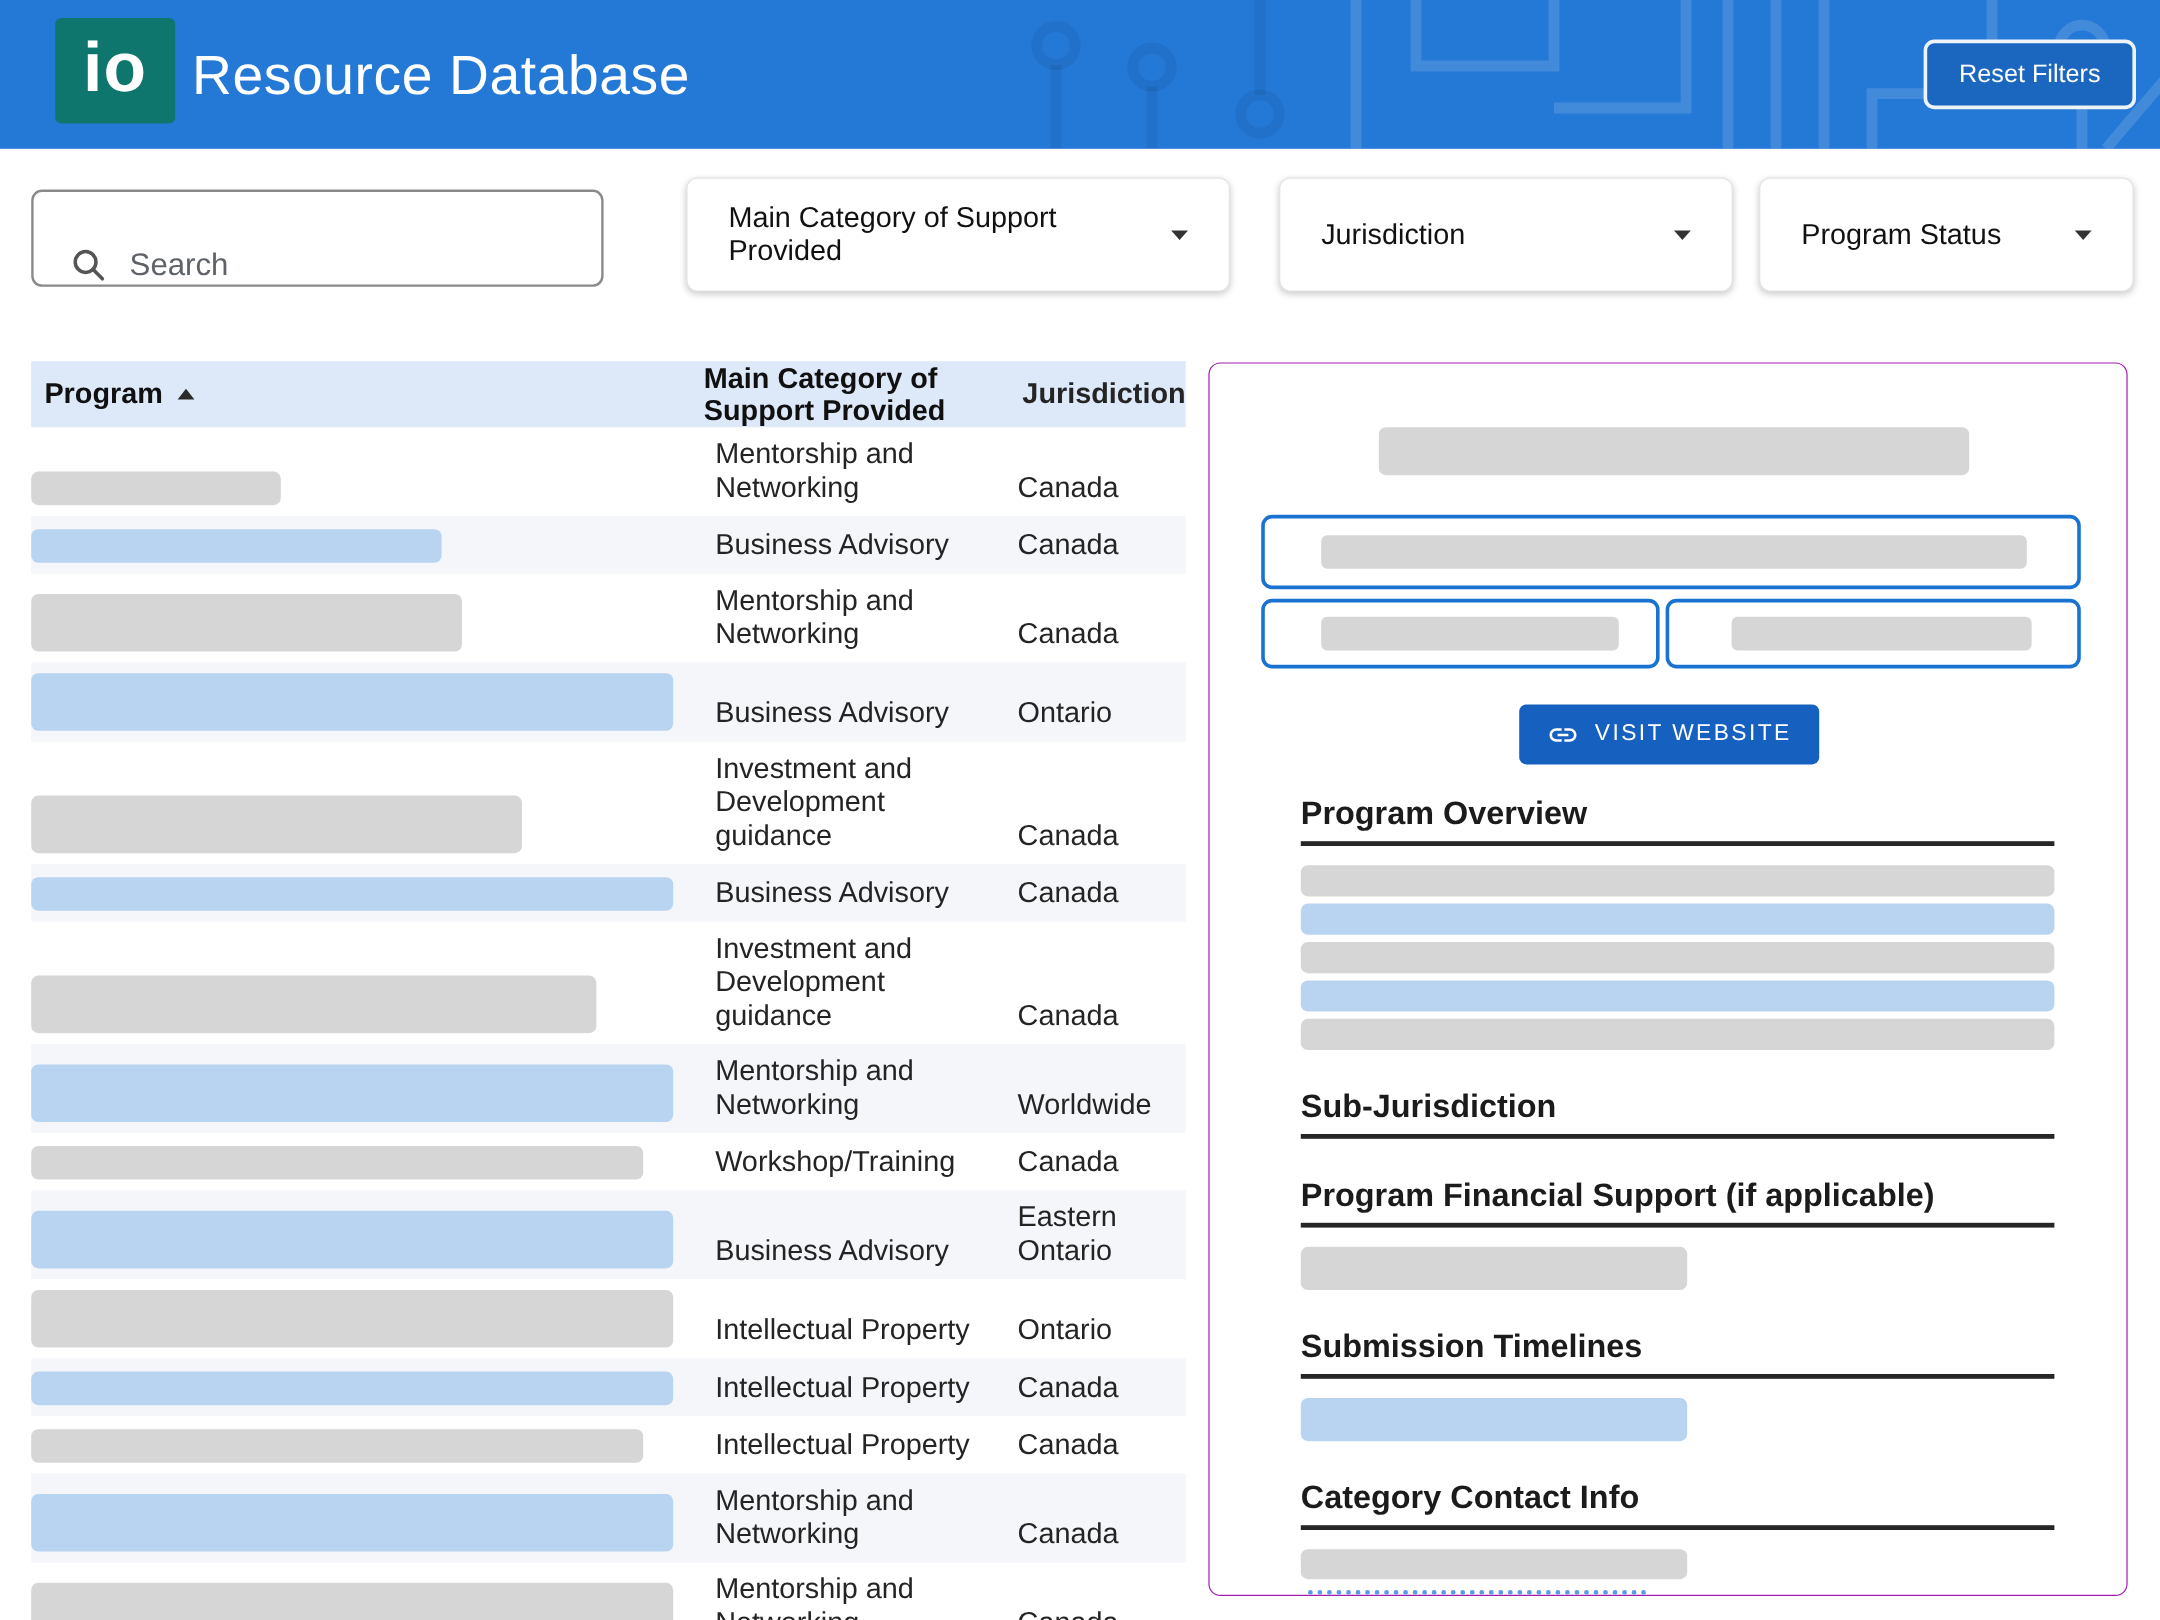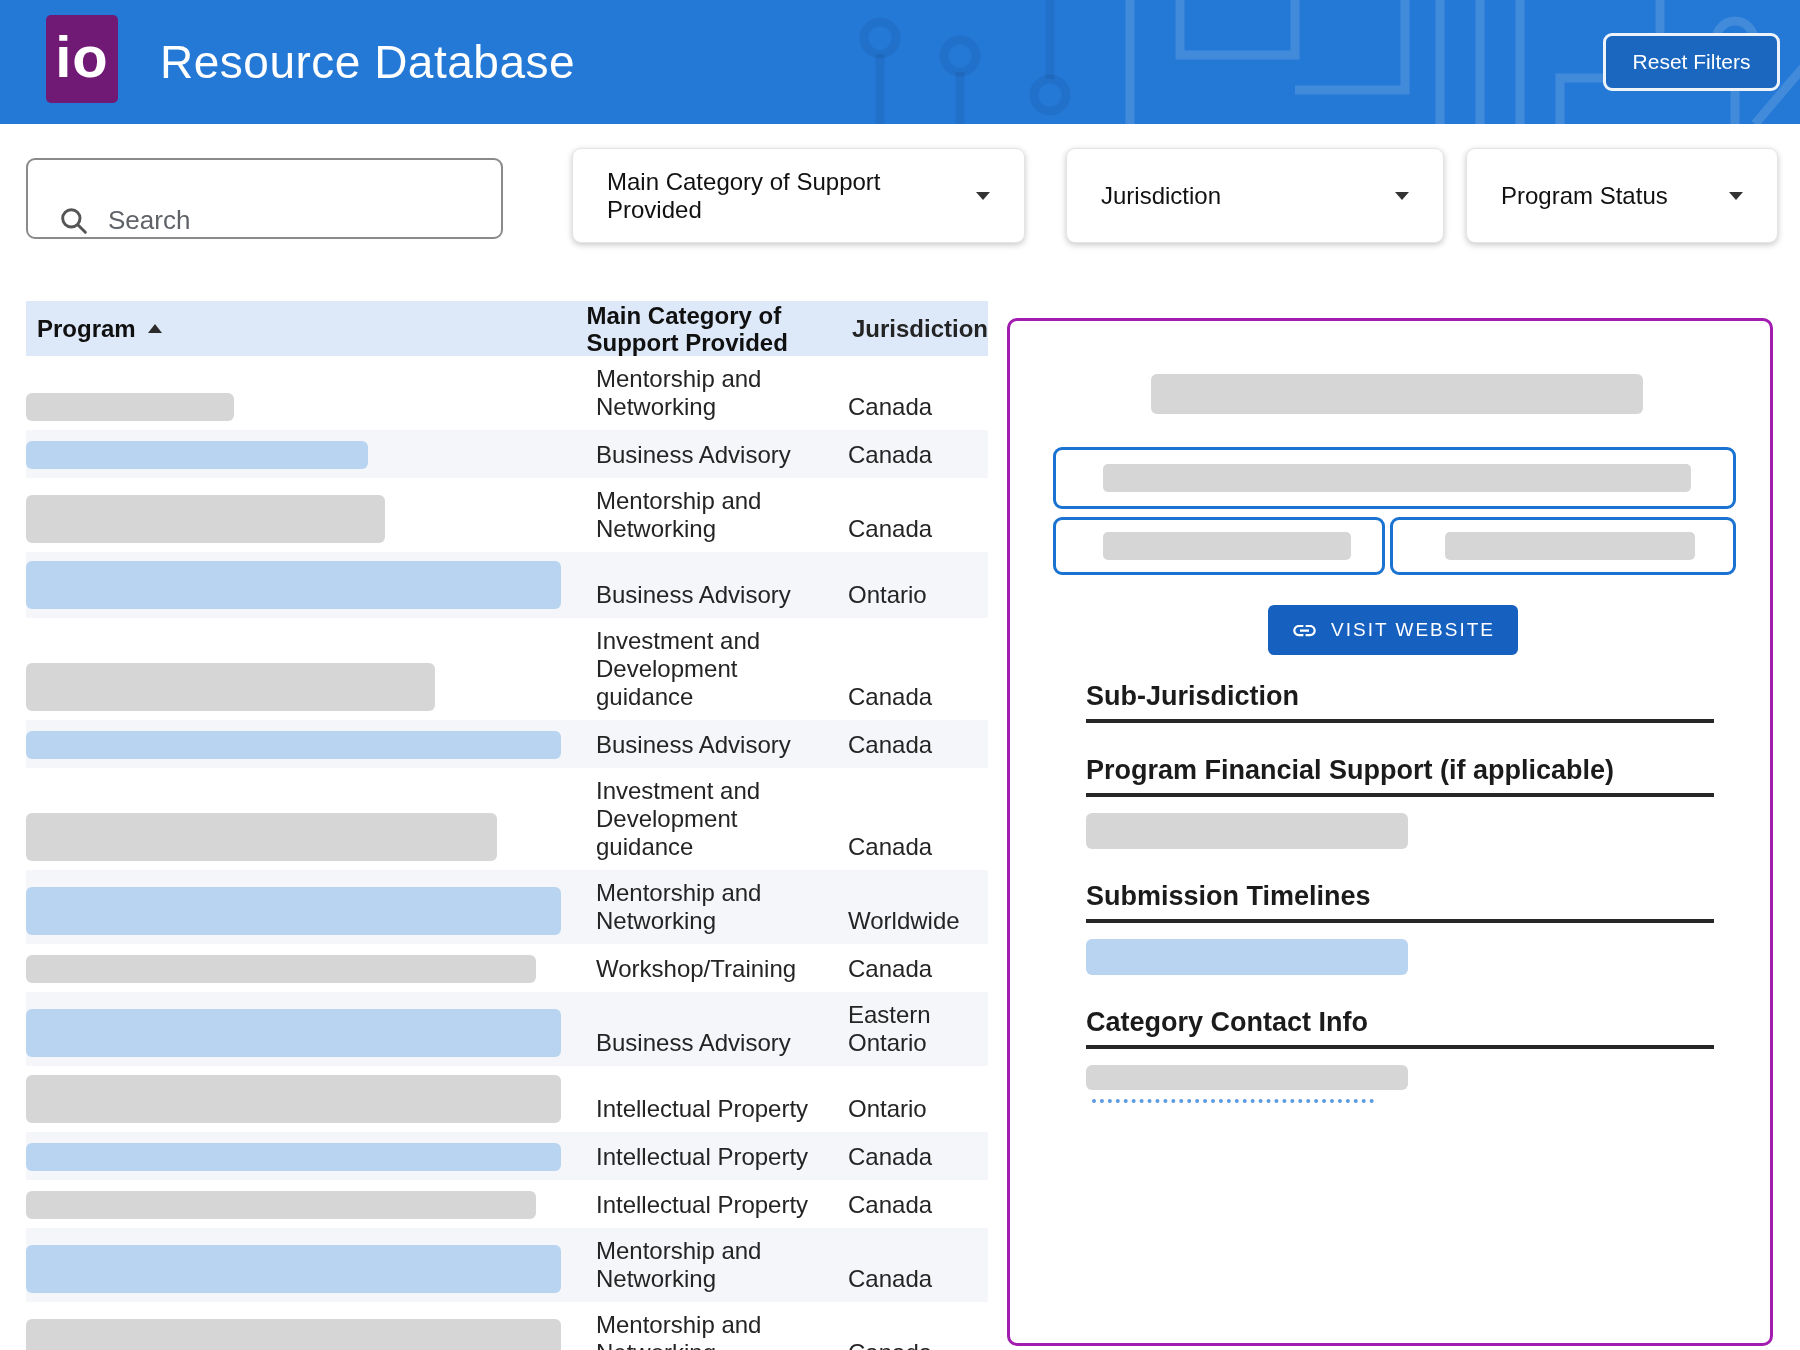--- a/index.html
+++ b/index.html
@@ -8,22 +8,22 @@
     font-family:"Liberation Sans", sans-serif; background:#ffffff; color:#212121;
   }
 
   
   .app-header {
     position:absolute; left:0; top:0; width:1800px; height:124px;
     background:#2478d6; overflow:hidden;
   }
   .circuit { position:absolute; right:0; top:0; height:124px; }
   .logo {
-    position:absolute; left:46px; top:15px; width:72px; height:88px;
-    background:#701a75; border-radius:5px; display:flex; align-items:center; justify-content:center;
+    position:absolute; left:46px; top:15px; width:100px; height:88px;
+    background:#0f766e; border-radius:5px; display:flex; align-items:center; justify-content:center;
   }
   .logo span { color:#fff; font-size:58px; font-weight:bold; letter-spacing:1px; margin-top:-6px; }
   .app-title {
     position:absolute; left:160px; top:0; height:124px; display:flex; align-items:center;
     color:#fff; font-size:46px; font-weight:500; letter-spacing:.5px;
   }
   .reset-btn {
     position:absolute; right:20px; top:33px; width:177px; height:58px;
     background:#1b67c0; border:3px solid #eef3fa; border-radius:9px;
     color:#fff; font-size:21px; display:flex; align-items:center; justify-content:center;
@@ -74,22 +74,22 @@
   .sort-arrow {
     width:0; height:0; border-left:7px solid transparent; border-right:7px solid transparent;
     border-bottom:9px solid #2b2b2b; margin-left:12px; display:inline-block;
   }
   .redact { display:block; border-radius:6px; }
   .bar-gray { background:#d6d6d6; }
   .bar-blue { background:#b9d4f1; }
 
   
   .panel {
-    position:absolute; left:1007px; top:318px; width:766px; height:1028px;
-    border:3px solid #a21caf; border-radius:10px; box-sizing:border-box;
+    position:absolute; left:1007px; top:302px; width:766px; height:1028px;
+    border:1px solid #a21caf; border-radius:10px; box-sizing:border-box;
     background:#fff; overflow:hidden;
   }
   .panel-title-bar {
     position:absolute; left:141px; top:53px; width:492px; height:40px;
     background:#d6d6d6; border-radius:6px;
   }
   .obox {
     position:absolute; border:3px solid #1a73d1; border-radius:9px; box-sizing:border-box;
     display:flex; align-items:center;
   }
@@ -322,20 +322,30 @@
     </div>
 
     <button class="visit-btn">
       <svg width="27" height="27" viewBox="0 0 24 24">
         <path fill="#ffffff" d="M3.9 12c0-1.71 1.39-3.1 3.1-3.1h4V7H7c-2.76 0-5 2.24-5 5s2.24 5 5 5h4v-1.9H7c-1.71 0-3.1-1.39-3.1-3.1zm4.1 1h8v-2H8v2zm9-6h-4v1.9h4c1.71 0 3.1 1.39 3.1 3.1s-1.39 3.1-3.1 3.1h-4V17h4c2.76 0 5-2.24 5-5s-2.24-5-5-5z"></path>
       </svg>
       <span>VISIT WEBSITE</span>
     </button>
 
     <div class="sections">
+  <div class="section">
+    <div class="section-h">Program Overview</div>
+    <div class="section-bars">
+            <div class="redact bar-gray" style="width: 628px; height: 26px;"></div>
+            <div class="redact bar-blue" style="width: 628px; height: 26px;"></div>
+            <div class="redact bar-gray" style="width: 628px; height: 26px;"></div>
+            <div class="redact bar-blue" style="width: 628px; height: 26px;"></div>
+            <div class="redact bar-gray" style="width: 628px; height: 26px;"></div>
+          </div>
+  </div>
 
   <div class="section">
     <div class="section-h">Sub-Jurisdiction</div>
 
   </div>
 
   <div class="section">
     <div class="section-h">Program Financial Support (if applicable)</div>
     <div class="section-bars">
             <div class="redact bar-gray" style="width: 322px; height: 36px;"></div>

